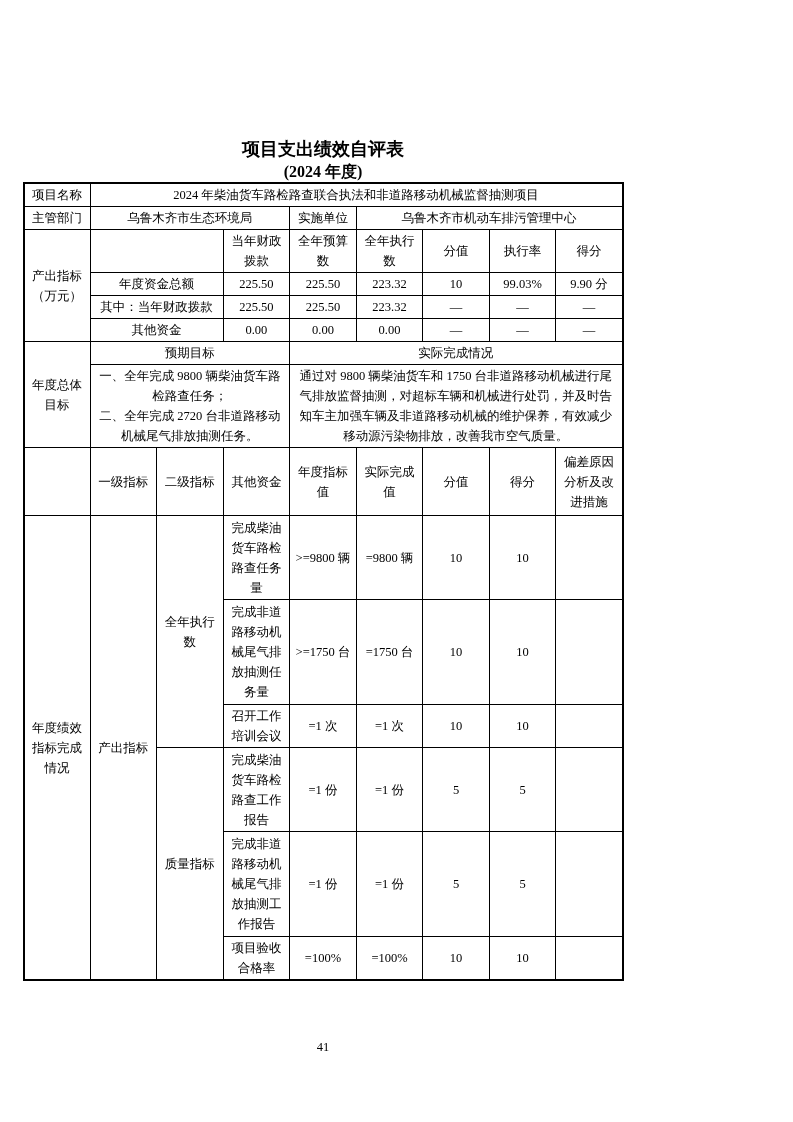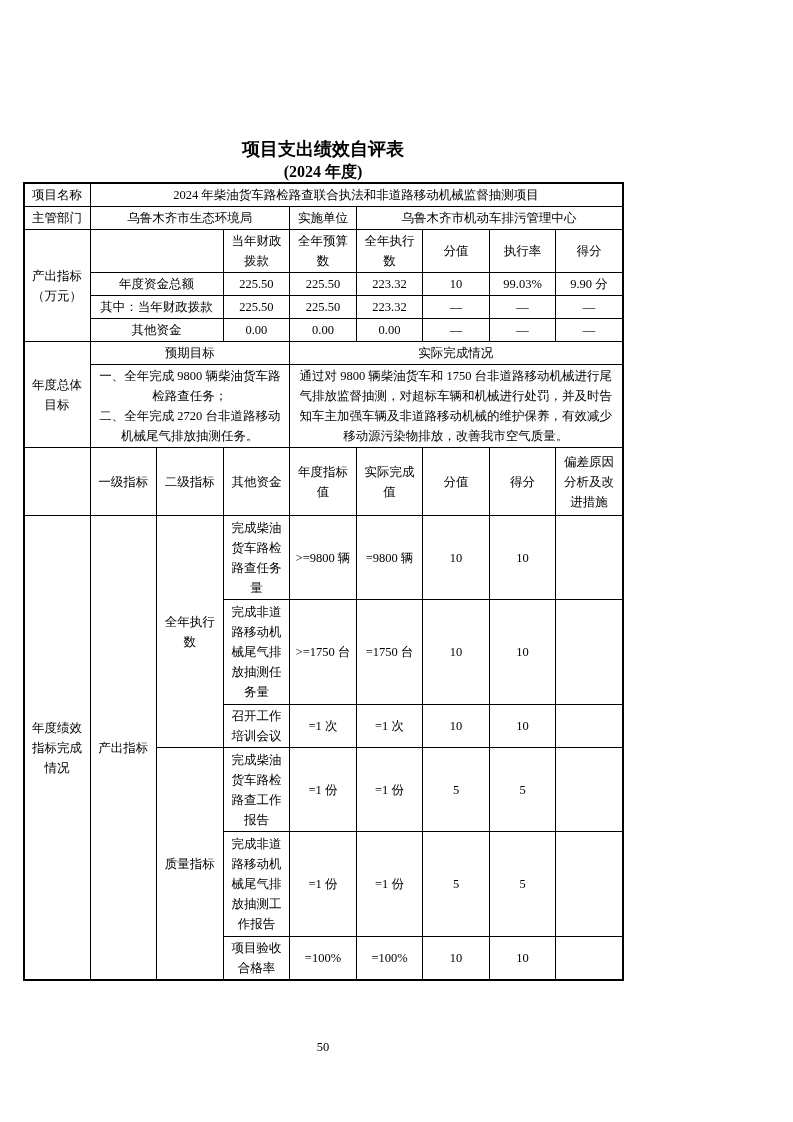--- a/index.html
+++ b/index.html
@@ -211,14 +211,14 @@
       <td>项目验收合格率</td>
       <td class="nw">=100%</td>
       <td class="nw">=100%</td>
       <td class="nw">10</td>
       <td class="nw">10</td>
       <td></td>
     </tr>
   </tbody>
     </table>
 
-  <div class="page-number">50</div>
+  <div class="page-number">41</div>
 </div>
 
 </body></html>

